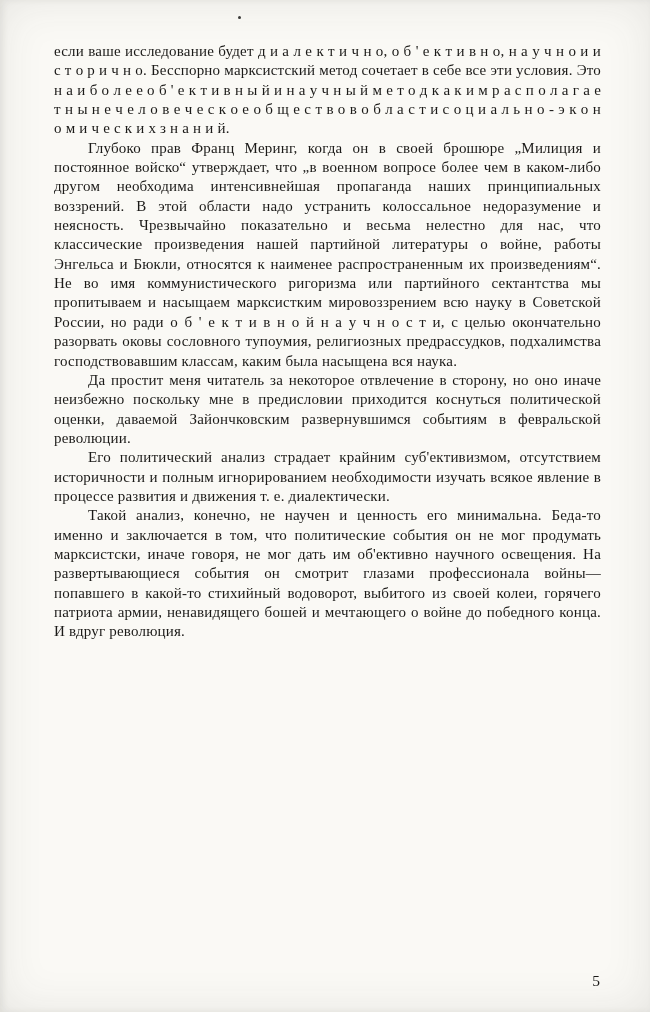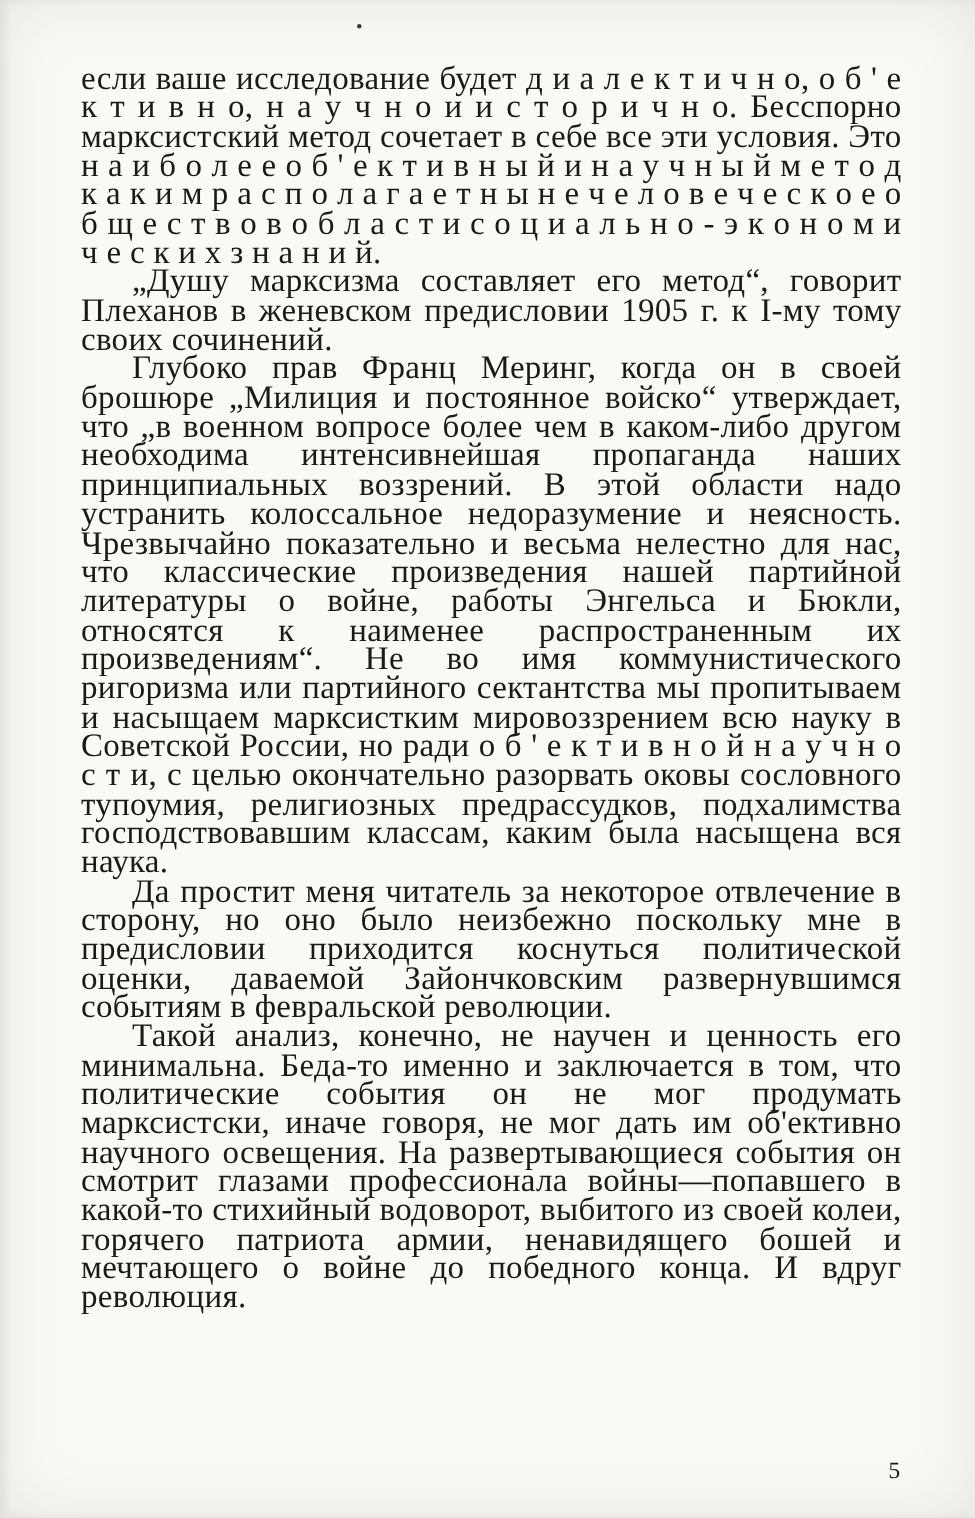--- a/index.html
+++ b/index.html
@@ -25,21 +25,21 @@
     height: 3px;
     border-radius: 50%;
     background: #3a3a38;
   }
   .text-block {
     position: absolute;
     left: 54px;
     top: 42px;
     width: 547px;
     color: #1b1a18;
-    font-size: 22px;
+    font-size: 15px;
     line-height: 19.35px;
     letter-spacing: 0.2px;
     text-align: justify;
   }
   .text-block p {
     margin: 0;
     padding: 0;
     text-indent: 0;
   }
   .text-block p.indent {
@@ -54,20 +54,20 @@
   }
 </style>
 </head>
 <body>
 
 <div class="page">
   <div class="artifact-dot"></div>
 
   <div class="text-block">
     <p class="para">если ваше исследование будет д и а л е к т и ч н о, о б ' е к т и в н о, н а у ч н о  и  и с т о р и ч н о.  Бесспорно марксистский метод сочетает в себе все эти условия. Это  н а и б о л е е  о б ' е к т и в н ы й  и  н а у ч н ы й  м е т о д  к а к и м  р а с п о л а г а е т  н ы н е  ч е л о в е ч е с к о е  о б щ е с т в о  в  о б л а с т и  с о ц и а л ь н о - э к о н о м и ч е с к и х  з н а н и й.</p>
-    <p class="para indent">„Душу марксизма составляет его метод“, говорит Плеханов в женевском предисловии 1905 г. к I-му тому своих сочинений.</p>
     <p class="para indent">Глубоко прав Франц Меринг, когда он в своей брошюре „Милиция и постоянное войско“ утверждает, что „в военном вопросе более чем в каком-либо другом необходима интенсивнейшая пропаганда наших принципиальных воззрений. В этой области надо устранить колоссальное недоразумение и неясность. Чрезвычайно показательно и весьма нелестно для нас, что классические произведения нашей партийной литературы о войне, работы Энгельса и Бюкли, относятся к наименее распространенным их произведениям“. Не во имя коммунистического ригоризма или партийного сектантства мы пропитываем и насыщаем марксистким мировоззрением всю науку в Советской России, но ради  о б ' е к т и в н о й  н а у ч н о с т и,  с целью окончательно разорвать оковы сословного тупоумия, религиозных предрассудков, подхалимства господствовавшим классам, каким была насыщена вся наука.</p>
-    <p class="para indent">Да простит меня читатель за некоторое отвлечение в сторону, но оно было неизбежно поскольку мне в предисловии приходится коснуться политической оценки, даваемой Зайончковским развернувшимся событиям в февральской революции.</p>
+    <p class="para indent">Да простит меня читатель за некоторое отвлечение в сторону, но оно иначе неизбежно поскольку мне в предисловии приходится коснуться политической оценки, даваемой Зайончковским развернувшимся событиям в февральской революции.</p>
+    <p class="para indent">Его политический анализ страдает крайним суб'ективизмом, отсутствием историчности и полным игнорированием необходимости изучать всякое явление в процессе развития и движения т. е. диалектически.</p>
     <p class="para indent">Такой анализ, конечно, не научен и ценность его минимальна. Беда-то именно и заключается в том, что политические события он не мог продумать марксистски, иначе говоря, не мог дать им об'ективно научного освещения. На развертывающиеся события он смотрит глазами профессионала войны—попавшего в какой-то стихийный водоворот, выбитого из своей колеи, горячего патриота армии, ненавидящего бошей и мечтающего о войне до победного конца. И вдруг революция.</p>
   </div>
 
   <div class="page-number">5</div>
 </div>
 
 </body></html>

